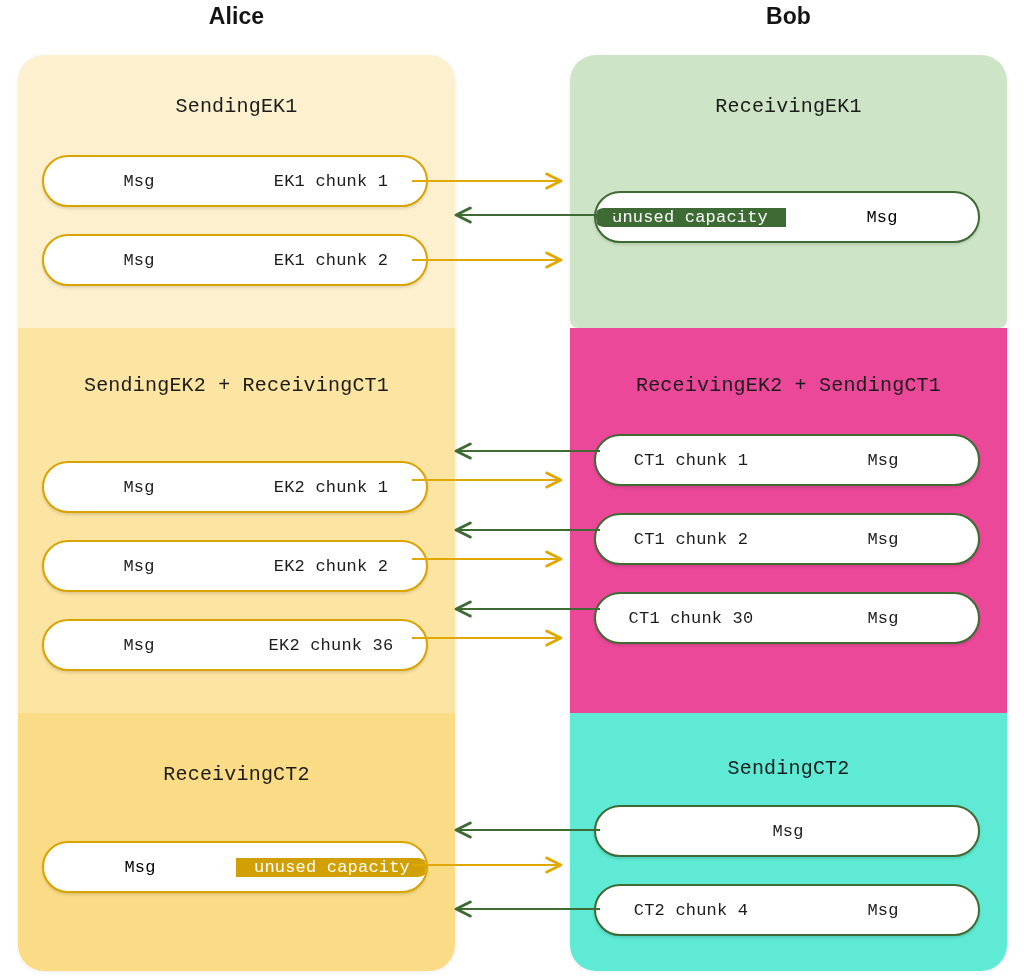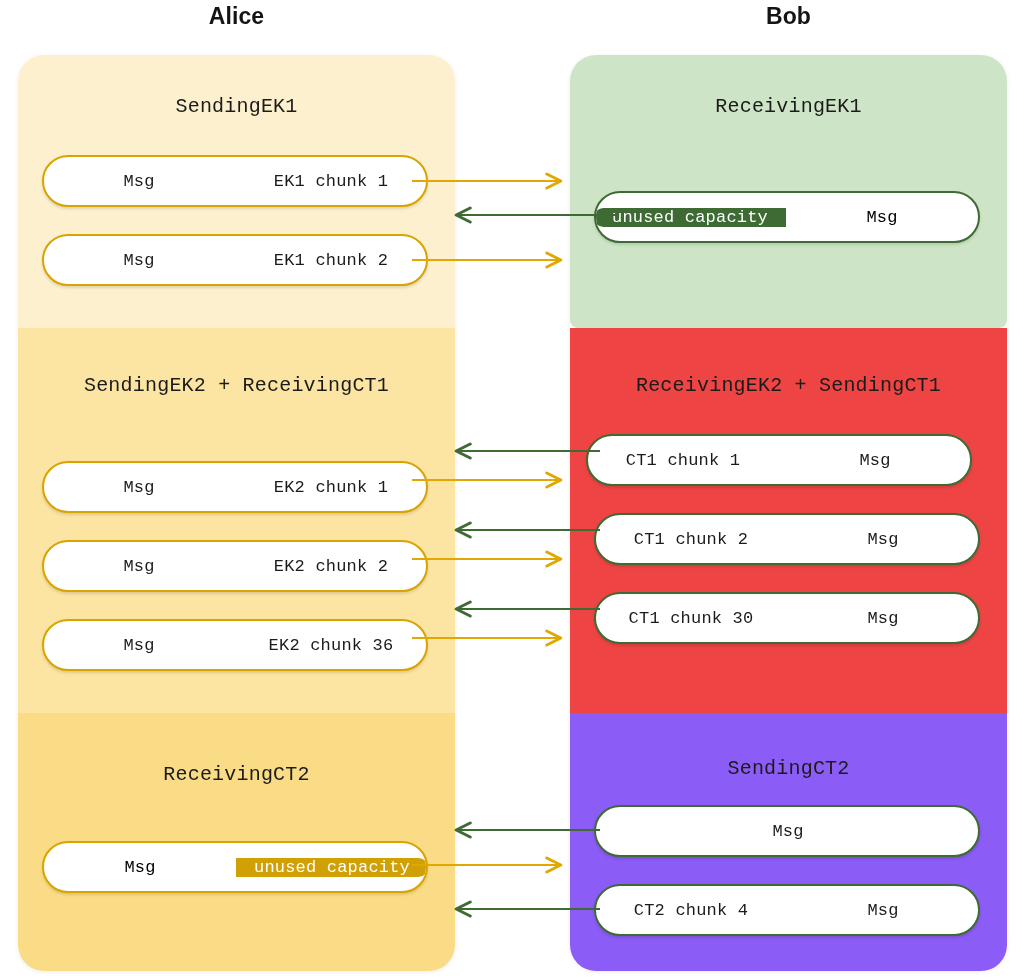--- a/index.html
+++ b/index.html
@@ -59,22 +59,22 @@
     font-weight: 400;
     color: #1b1b1b;
     letter-spacing: 0.2px;
   }
 
   
   .a1 { background: #FDF0CE; }
   .a2 { background: #FCE4A2; }
   .a3 { background: #FBDC86; }
   .b1 { background: #CDE5C6; }
-  .b2 { background: #ef4444; }
-  .b3 { background: #8b5cf6; }
+  .b2 { background: #ec4899; }
+  .b3 { background: #5eead4; }
 
   
   .pill {
     position: absolute;
     height: 52px;
     border-radius: 26px;
     box-sizing: border-box;
     display: flex;
     align-items: center;
     overflow: hidden;
@@ -212,21 +212,21 @@
 
     <div class="pill cap-green" style="left:24px; width:386px; top:136px;">
       <div class="seg fill">unused capacity</div>
       <div class="seg right">Msg</div>
     </div>
   </div>
 
   <div class="phase b2" style="height:385px;">
     <div class="phase-title" style="top:46px;">ReceivingEK2 + SendingCT1</div>
 
-    <div class="pill g-frame" style="left:16px; width:386px; top:106px;">
+    <div class="pill g-frame" style="left:24px; width:386px; top:106px;">
       <div class="seg left">CT1 chunk 1</div>
       <div class="divider"></div>
       <div class="seg right">Msg</div>
     </div>
 
     <div class="pill g-frame" style="left:24px; width:386px; top:185px;">
       <div class="seg left">CT1 chunk 2</div>
       <div class="divider"></div>
       <div class="seg right">Msg</div>
     </div>

